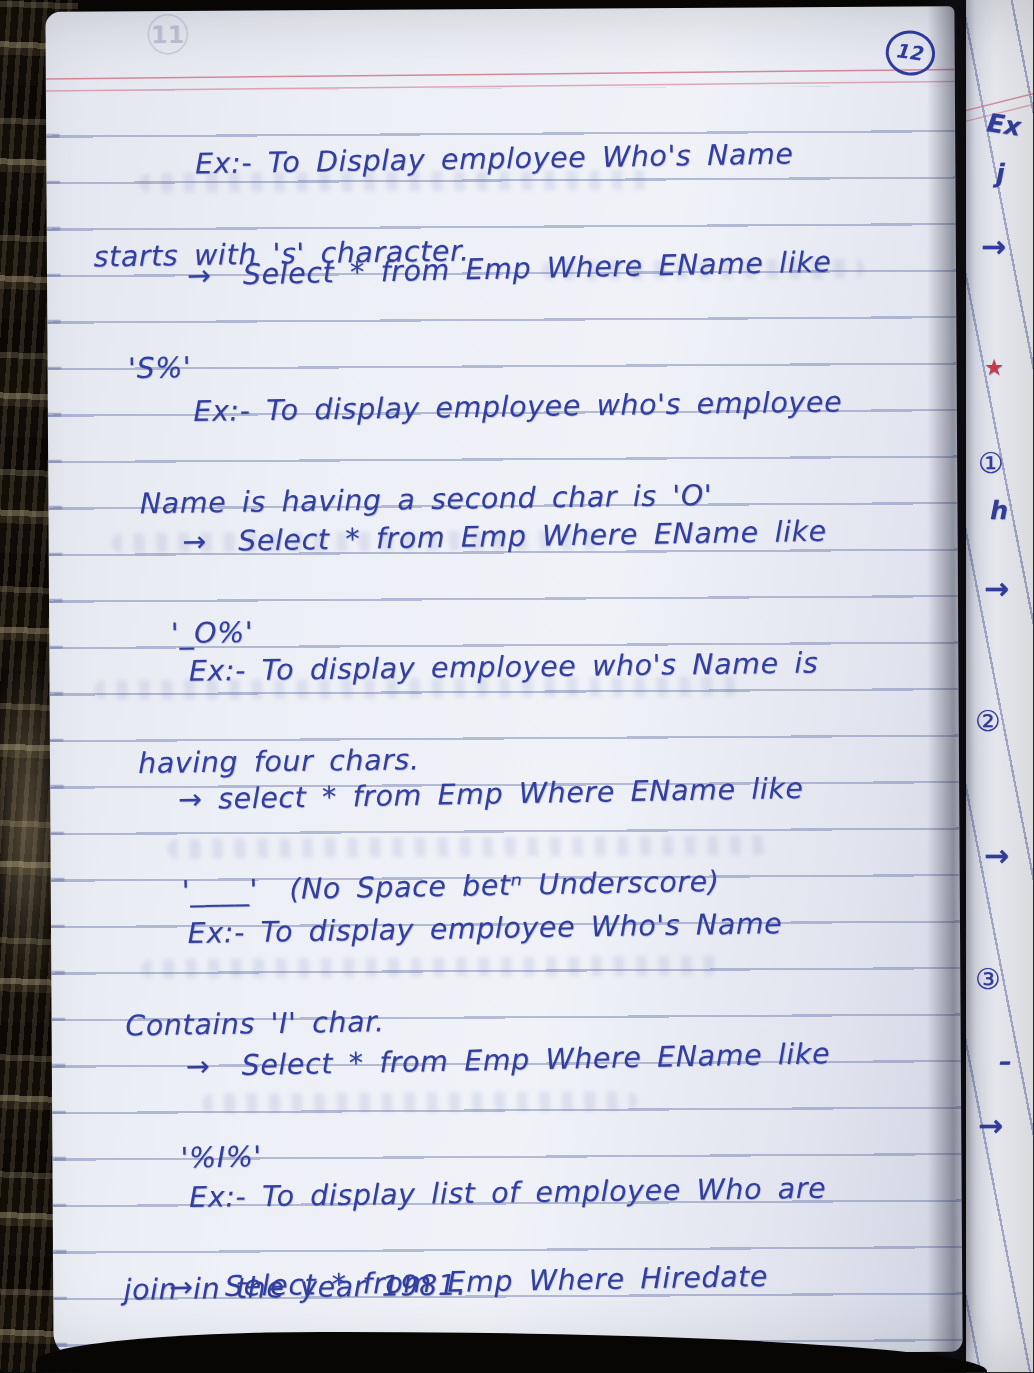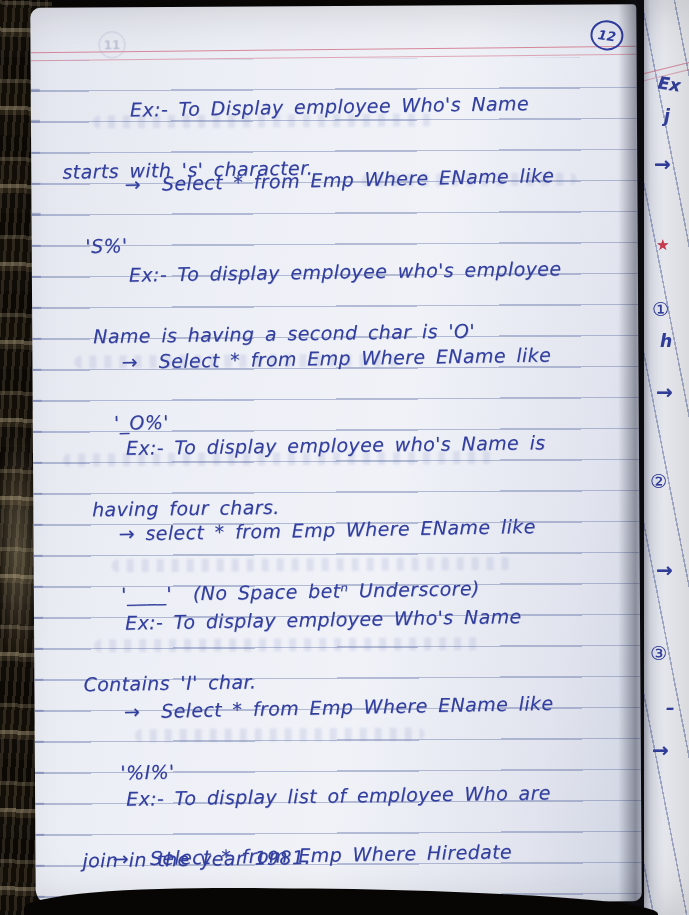--- a/index.html
+++ b/index.html
@@ -83,23 +83,23 @@
     transform:rotate(-0.25deg);
   }
   .page-number{
     position:absolute;top:16px;right:13px;width:29px;height:26px;z-index:3;
     border:2px solid #2f3da2;border-radius:50%;
     color:#2f3da2;font-size:13px;font-weight:bold;font-style:italic;
     display:flex;align-items:center;justify-content:center;
     transform:rotate(9deg);
   }
   .ghost-number{
-    position:absolute;top:24px;left:68px;width:25px;height:25px;
+    position:absolute;top:2px;left:68px;width:25px;height:25px;
     border:1.5px solid rgba(150,155,185,.4);border-radius:50%;
-    color:rgba(150,155,185,.5);font-size:12px;
+    color:rgba(150,155,185,.5);font-size:16px;
     display:flex;align-items:center;justify-content:center;
     filter:blur(.5px);
     font-weight:bold;
   }
   
   .hw{
     position:absolute;z-index:2;color:#323f9f;font-style:italic;
     font-size:19px;line-height:30.5px;letter-spacing:.4px;word-spacing:4px;
     white-space:pre;transform-origin:left top;
     text-shadow:.4px .5px .6px rgba(46,58,150,.35);

